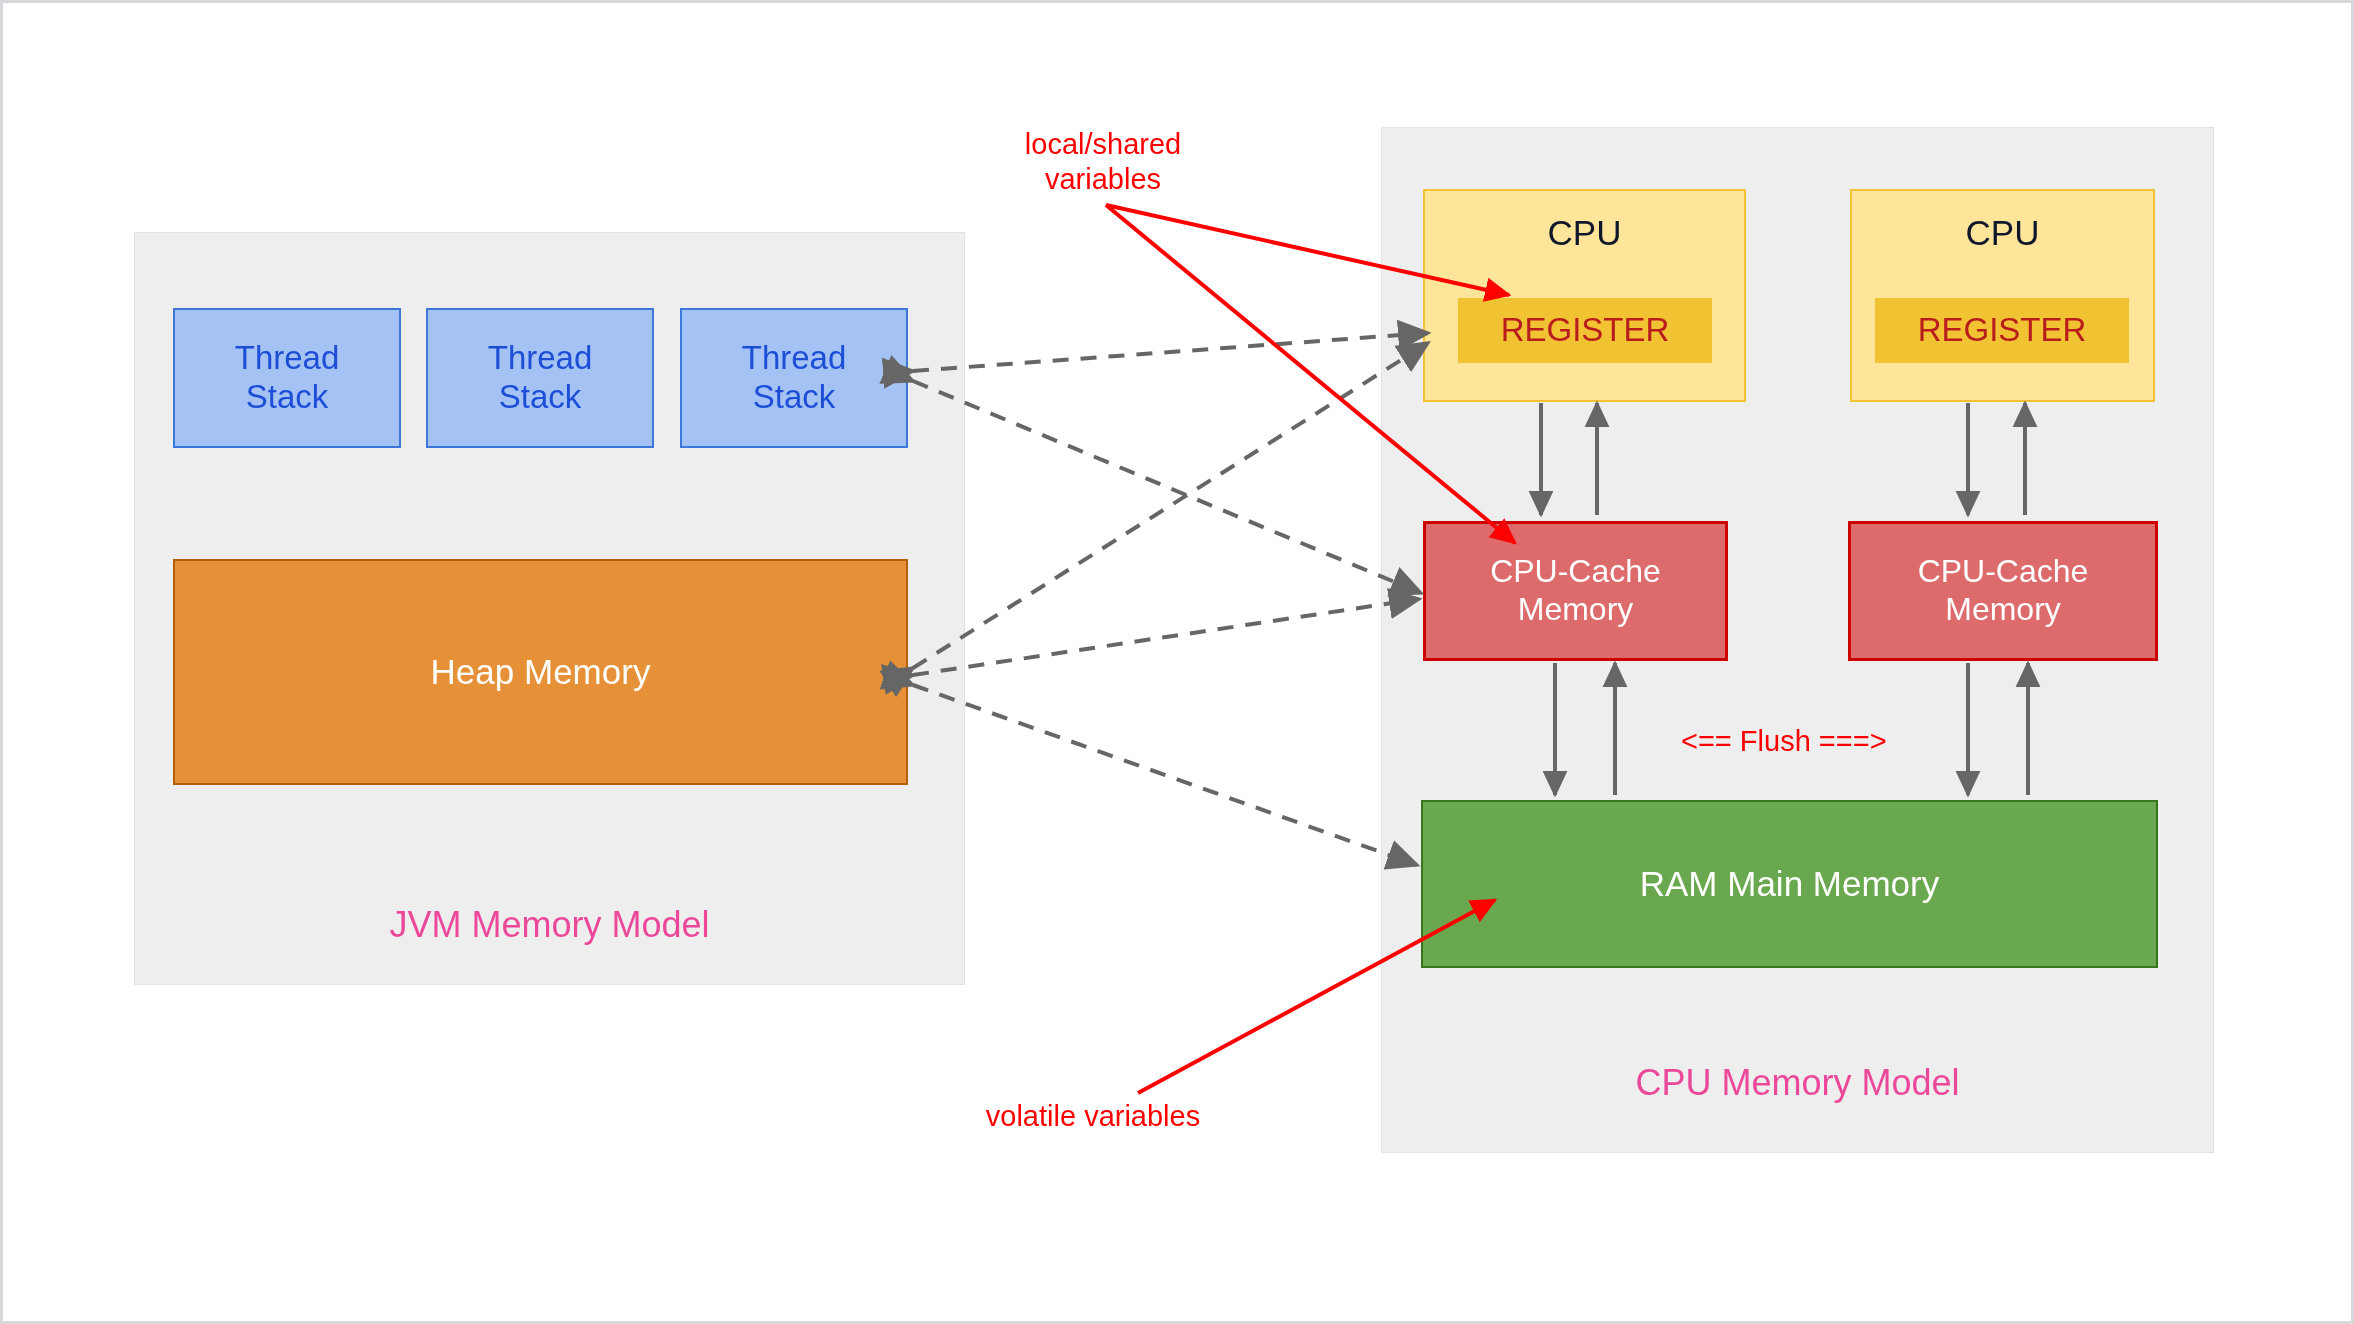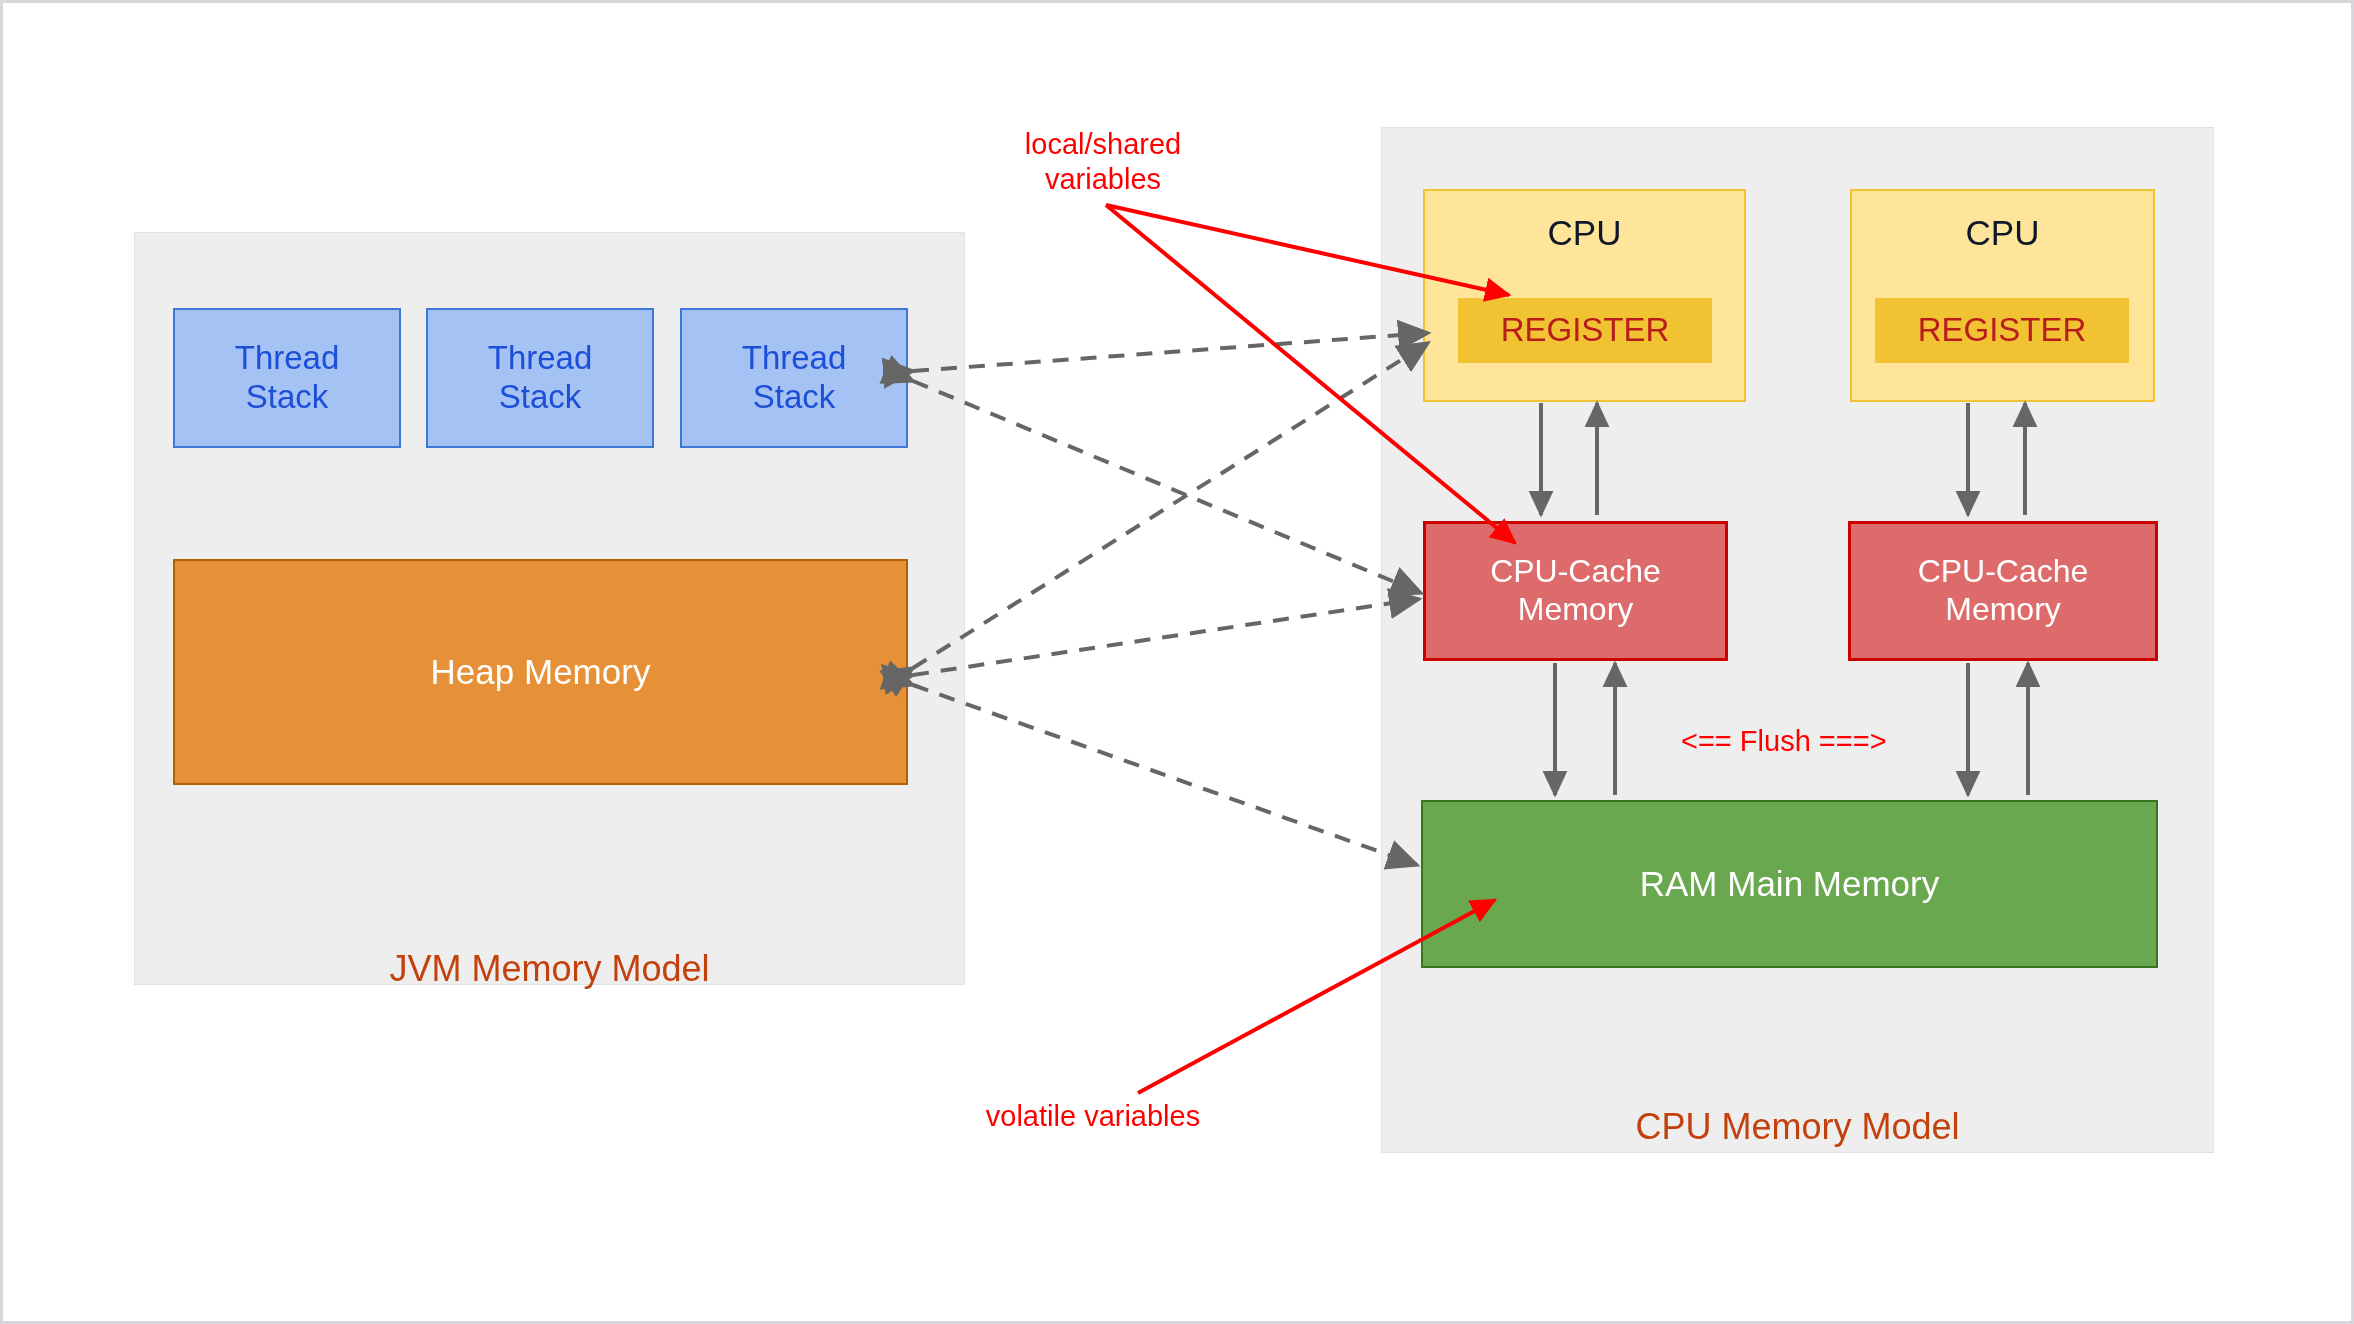--- a/index.html
+++ b/index.html
@@ -19,26 +19,25 @@
   }
   .abs { position: absolute; box-sizing: border-box; }
 
   
   .group-box {
     background: #eeeeee;
     border: 1px solid #e2e2e2;
   }
   .group-label {
     position: absolute;
-    color: #c2410c;
+    color: #ec4899;
     font-size: 36px;
     line-height: 1.1;
     white-space: nowrap;
     text-align: center;
-    margin-top: 44px;
   }
 
   
   .node {
     display: flex;
     align-items: center;
     justify-content: center;
     text-align: center;
     line-height: 1.18;
   }

